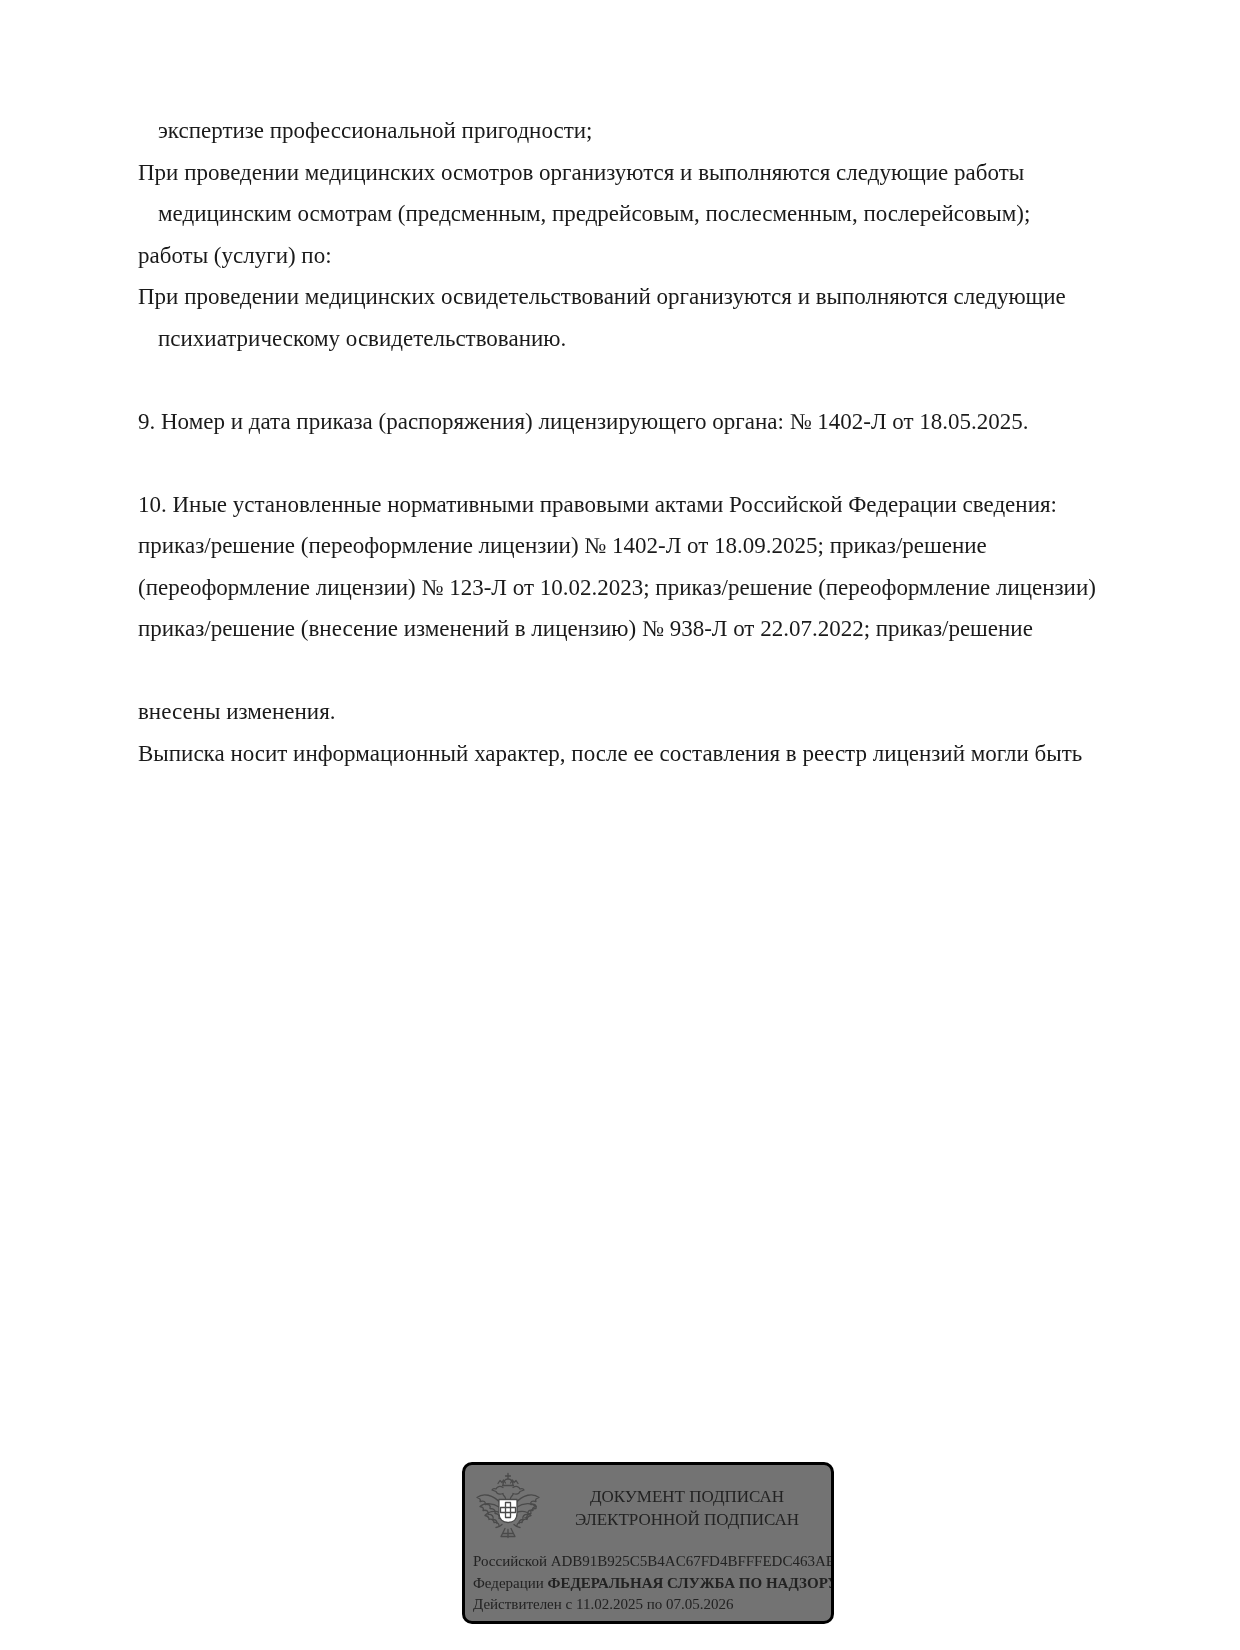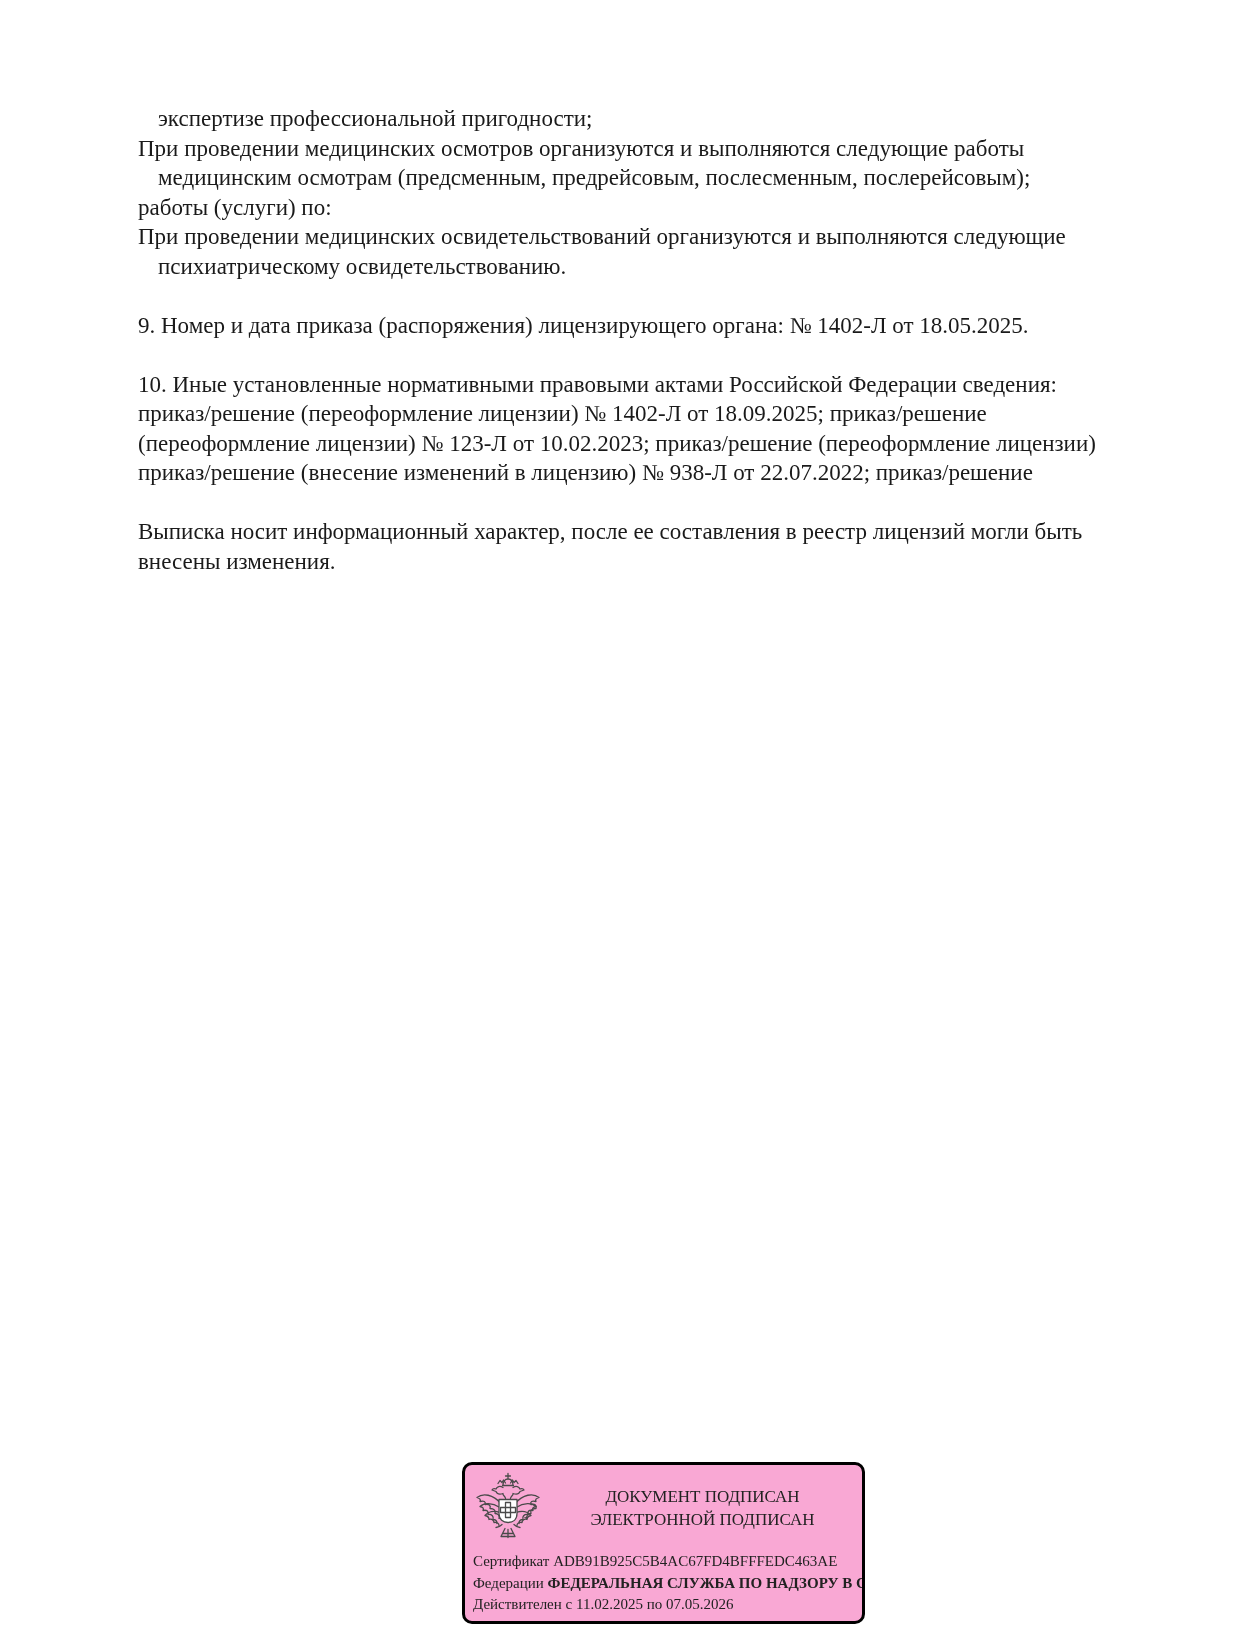--- a/index.html
+++ b/index.html
@@ -14,32 +14,32 @@
   .page { position: absolute; inset: 0; }
 
   
   .doc-text {
     position: absolute;
     left: 138px; top: 104px;
     width: 1060px;
     font-size: 23px;
     line-height: 29.5px;
   }
-  .line { height: 29.5px; white-space: nowrap; }
+  .line { height: 29.5px; white-space: nowrap; margin-top: 12px; }
   .line.indent { padding-left: 20px; }
 
   
   .stamp {
     position: absolute;
     left: 462px; top: 1462px;
-    width: 403px; height: 162px;
+    width: 372px; height: 162px;
     box-sizing: border-box;
     border: 3px solid #000000;
     border-radius: 10px;
-    background: #f9a8d4;
+    background: #737373;
     overflow: hidden;
   }
   .emblem {
     position: absolute;
     left: 10px; top: 7px;
     width: 66px; height: 73px;
   }
   .stamp-title {
     position: absolute;
     left: 80px; right: 2px; top: 20px;
@@ -71,22 +71,22 @@
     <div class="line">При проведении медицинских освидетельствований организуются и выполняются следующие</div>
     <div class="line indent">психиатрическому освидетельствованию.</div>
     <div class="line"></div>
     <div class="line">9. Номер и дата приказа (распоряжения) лицензирующего органа: № 1402-Л от 18.05.2025.</div>
     <div class="line"></div>
     <div class="line">10. Иные установленные нормативными правовыми актами Российской Федерации сведения:</div>
     <div class="line">приказ/решение (переоформление лицензии) № 1402-Л от 18.09.2025; приказ/решение</div>
     <div class="line">(переоформление лицензии) № 123-Л от 10.02.2023; приказ/решение (переоформление лицензии)</div>
     <div class="line">приказ/решение (внесение изменений в лицензию) № 938-Л от 22.07.2022; приказ/решение</div>
     <div class="line"></div>
+    <div class="line">внесены изменения.</div>
     <div class="line">Выписка носит информационный характер, после ее составления в реестр лицензий могли быть</div>
-    <div class="line">внесены изменения.</div>
   </div>
 
   <div class="stamp">
 
     <svg class="emblem" viewBox="0 0 66 72" xmlns="http://www.w3.org/2000/svg">
       <g fill="none" stroke="#4a4a4a" stroke-width="1.3" stroke-linejoin="round" stroke-linecap="round">
         <path d="M33 1v5M30.5 3.5h5"></path>
         <path d="M28 13c0-4 2-6.5 5-6.5s5 2.5 5 6.5"></path>
         <path d="M27.5 13h11"></path>
         <path d="M23 11l2-3 2 2 1.5-2.5 2 3"></path>
@@ -106,19 +106,19 @@
         <path d="M30.5 30h5v5h-5zM30.5 35h5v5h-5zM30.5 40h5v5h-5zM25.5 35h5v5h-5zM35.5 35h5v5h-5z"></path>
       </g>
     </svg>
 
     <div class="stamp-title">
       <div>ДОКУМЕНТ ПОДПИСАН</div>
       <div>ЭЛЕКТРОННОЙ ПОДПИСАН</div>
     </div>
 
     <div class="cert">
-      <div class="cert-line"><span>Сертификат</span> <span>ADB91B925C5B4AC67FD4BFFFEDC463AE</span></div>
+      <div class="cert-line"><span>Российской</span> <span>ADB91B925C5B4AC67FD4BFFFEDC463AE</span></div>
       <div class="cert-line"><span>Федерации</span> <span class="owner-value">ФЕДЕРАЛЬНАЯ СЛУЖБА ПО НАДЗОРУ В СФ</span></div>
       <div class="cert-line">Действителен с 11.02.2025 по 07.05.2026</div>
     </div>
 
   </div>
 </div>
 
 </body></html>

